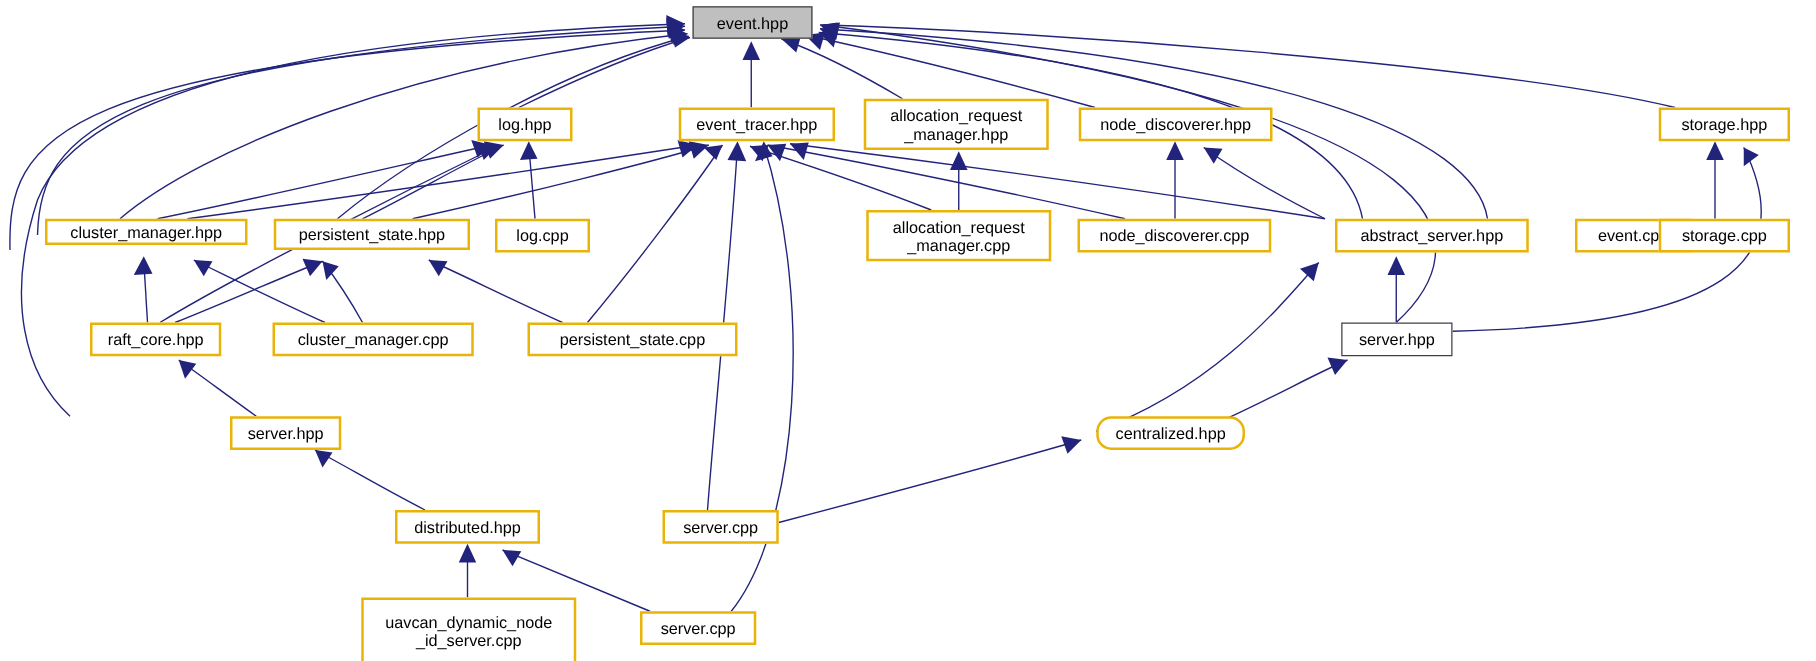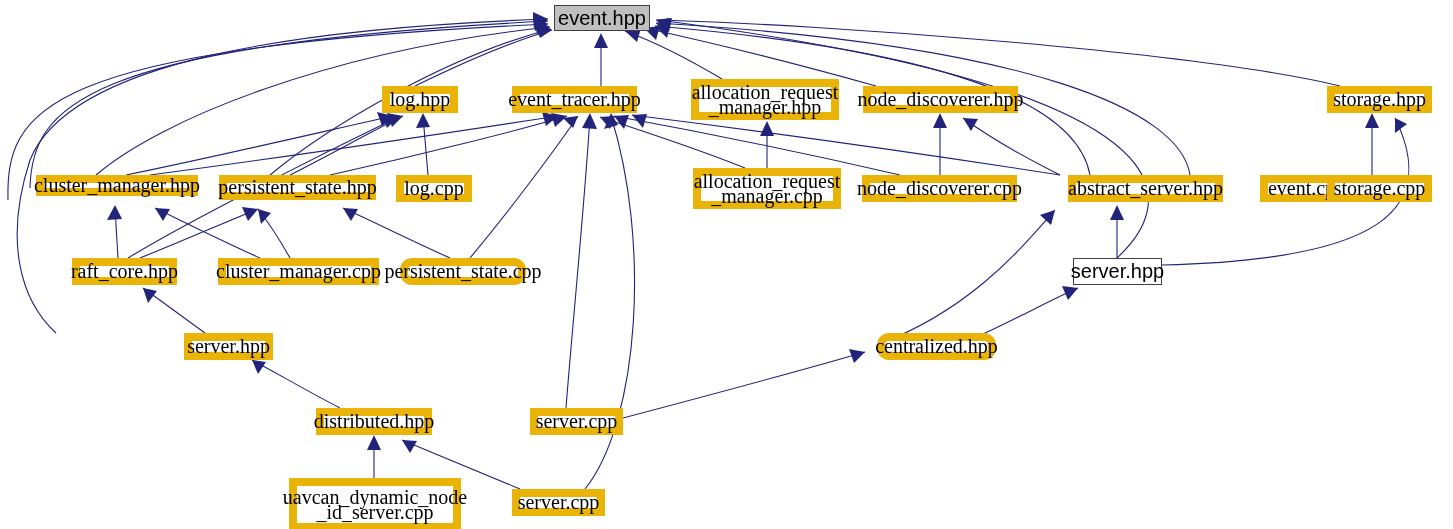--- a/index.html
+++ b/index.html
@@ -10,30 +10,30 @@
     font-family:"Liberation Sans","DejaVu Sans",sans-serif;
     overflow:hidden;
   }
   #edges{position:absolute;left:0;top:0;width:1453px;height:529px;}
   .node{
     position:absolute;
     box-sizing:border-box;
     border:1px solid #404040;
     background:#ffffff;
     color:#000000;
-    font-size:20px;
+    font-size:13px;
     line-height:15px;
     display:flex;
     align-items:center;
     justify-content:center;
     text-align:center;
     white-space:pre-line;
     z-index:5;
   }
-  .node.thick{border:8px solid #eab308;font-family:Liberation Serif, serif;}
+  .node.thick{border:2px solid #eab308;}
   .node.highlight{background:#bfbfbf;border:1px solid #404040;}
   .edge{fill:none;stroke:#22237a;stroke-width:1.1px;}
   .arrow{fill:#22237a;stroke:none;}
 </style>
 </head>
 <body>
 
 <div id="graph">
   <svg id="edges" viewBox="0 0 1453 529" xmlns="http://www.w3.org/2000/svg">
 
@@ -191,37 +191,37 @@
 
     <g>
       <path class="edge" d="M970,340 C1015,320 1050,300 1078,288"></path>
       <polygon class="arrow" points="1078,288 1062,286 1068,300"></polygon>
     </g>
   </svg>
 
   <div id="nodes">
       <div class="node highlight" style="left: 554px; top: 5px; width: 96px; height: 26px;">event.hpp</div>
       <div class="node thick" style="left: 382px; top: 86px; width: 76px; height: 27px;">log.hpp</div>
-      <div class="node thick" style="left: 512px; top: 86px; width: 125px; height: 27px;">event_tracer.hpp</div>
+      <div class="node thick" style="left: 543px; top: 86px; width: 125px; height: 27px;">event_tracer.hpp</div>
       <div class="node thick" style="left: 691px; top: 79px; width: 148px; height: 41px;">allocation_request
 _manager.hpp</div>
       <div class="node thick" style="left: 863px; top: 86px; width: 155px; height: 27px;">node_discoverer.hpp</div>
       <div class="node thick" style="left: 1327px; top: 86px; width: 105px; height: 27px;">storage.hpp</div>
       <div class="node thick" style="left: 36px; top: 175px; width: 162px; height: 21px;">cluster_manager.hpp</div>
       <div class="node thick" style="left: 219px; top: 175px; width: 157px; height: 25px;">persistent_state.hpp</div>
       <div class="node thick" style="left: 396px; top: 175px; width: 76px; height: 27px;">log.cpp</div>
       <div class="node thick" style="left: 693px; top: 168px; width: 148px; height: 41px;">allocation_request
 _manager.cpp</div>
       <div class="node thick" style="left: 862px; top: 175px; width: 155px; height: 27px;">node_discoverer.cpp</div>
       <div class="node thick" style="left: 1039px; top: 175px; width: 155px; height: 27px; margin-left: 29px;">abstract_server.hpp</div>
       <div class="node thick" style="left: 1215px; top: 175px; width: 93px; height: 27px; margin-left: 45px;">event.cpp</div>
       <div class="node thick" style="left: 1327px; top: 175px; width: 105px; height: 27px;">storage.cpp</div>
       <div class="node thick" style="left: 72px; top: 258px; width: 105px; height: 27px;">raft_core.hpp</div>
       <div class="node thick" style="left: 218px; top: 258px; width: 161px; height: 27px;">cluster_manager.cpp</div>
-      <div class="node thick" style="left: 400px; top: 258px; width: 126px; height: 27px; border-radius: 12px;">persistent_state.cpp</div>
+      <div class="node thick" style="left: 422px; top: 258px; width: 168px; height: 27px;">persistent_state.cpp</div>
       <div class="node" style="left: 1073px; top: 258px; width: 89px; height: 27px;">server.hpp</div>
       <div class="node thick" style="left: 184px; top: 333px; width: 89px; height: 27px;">server.hpp</div>
       <div class="node thick" style="left: 877px; top: 333px; width: 119px; height: 27px; border-radius: 12px;">centralized.hpp</div>
       <div class="node thick" style="left: 316px; top: 408px; width: 116px; height: 27px;">distributed.hpp</div>
       <div class="node thick" style="left: 530px; top: 408px; width: 93px; height: 27px;">server.cpp</div>
       <div class="node thick" style="left: 289px; top: 478px; width: 172px; height: 53px;">uavcan_dynamic_node
 _id_server.cpp</div>
       <div class="node thick" style="left: 512px; top: 489px; width: 93px; height: 27px;">server.cpp</div>
     </div>
 </div>

